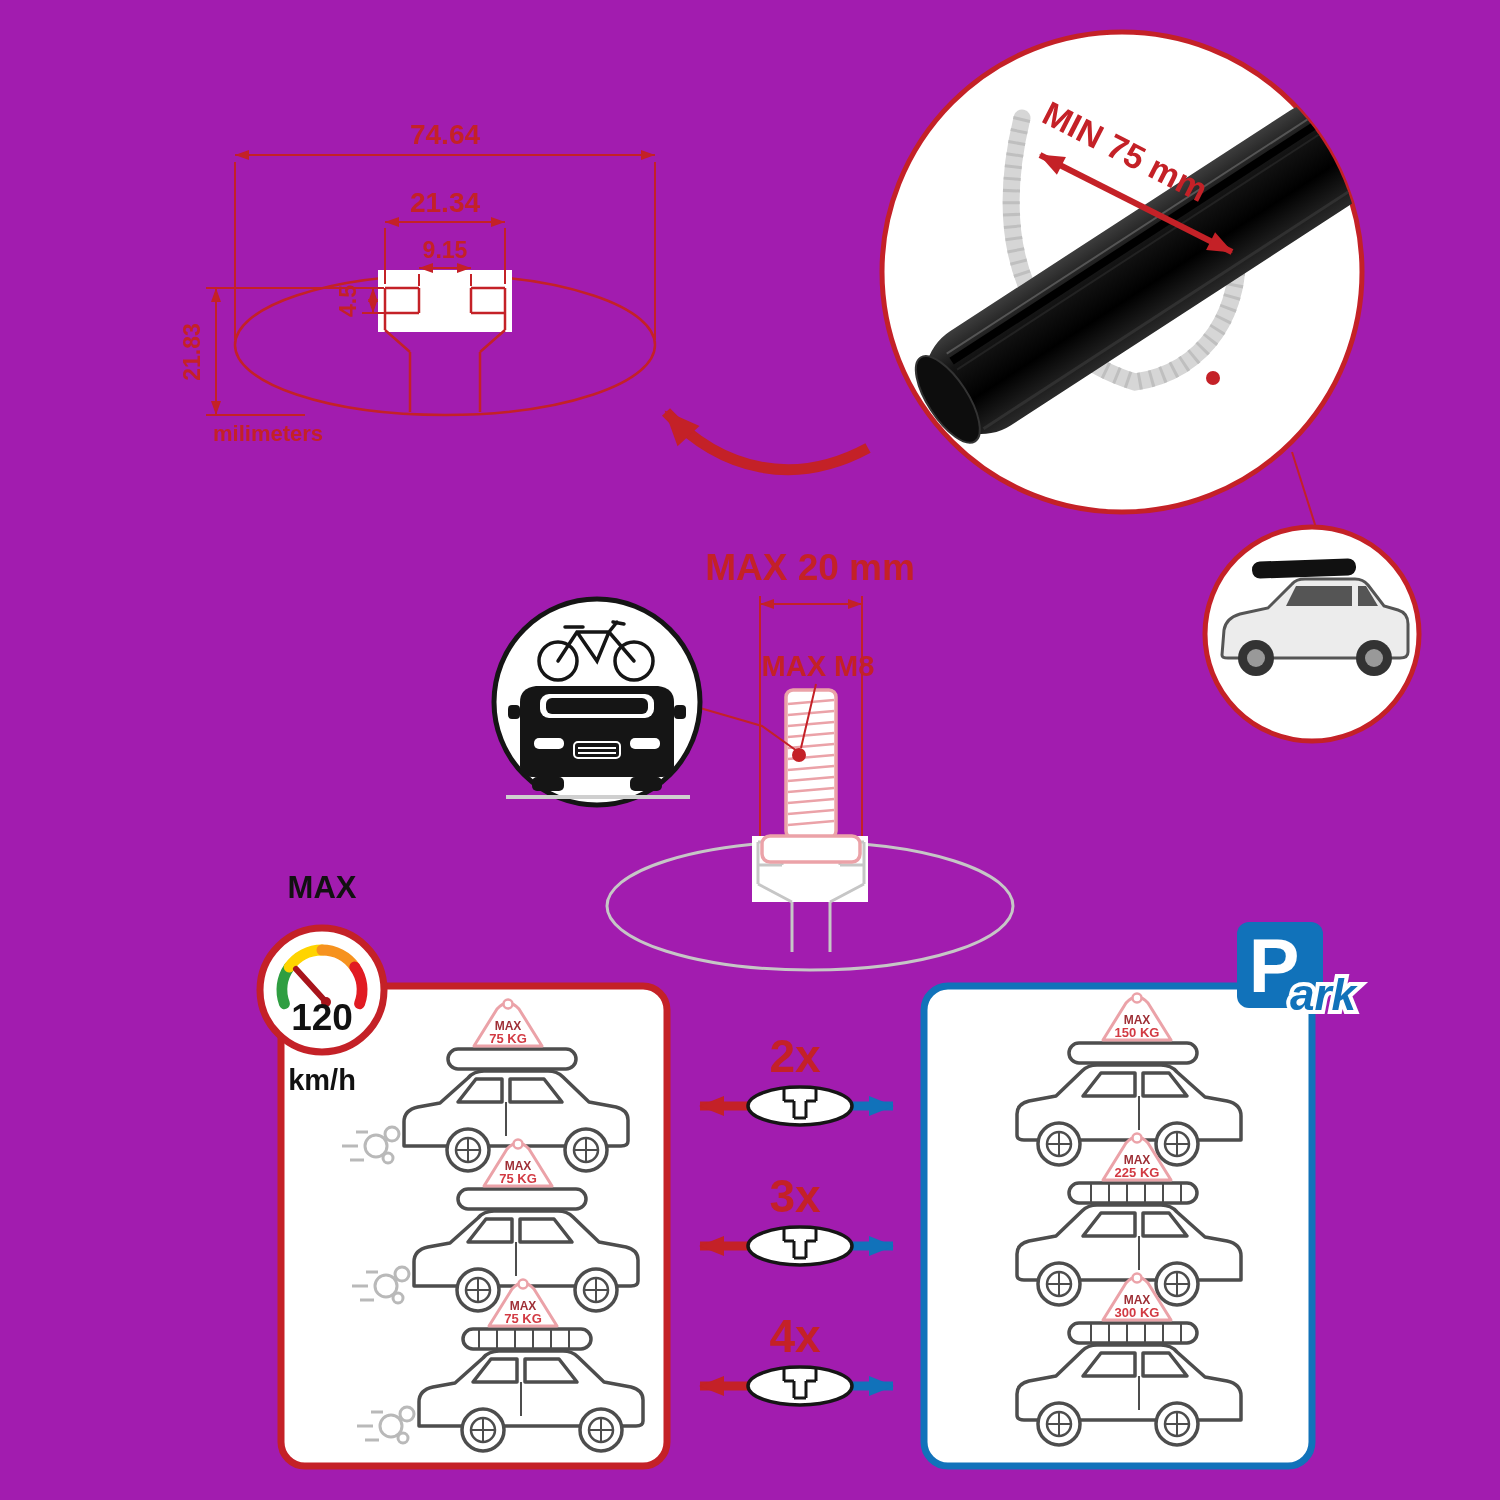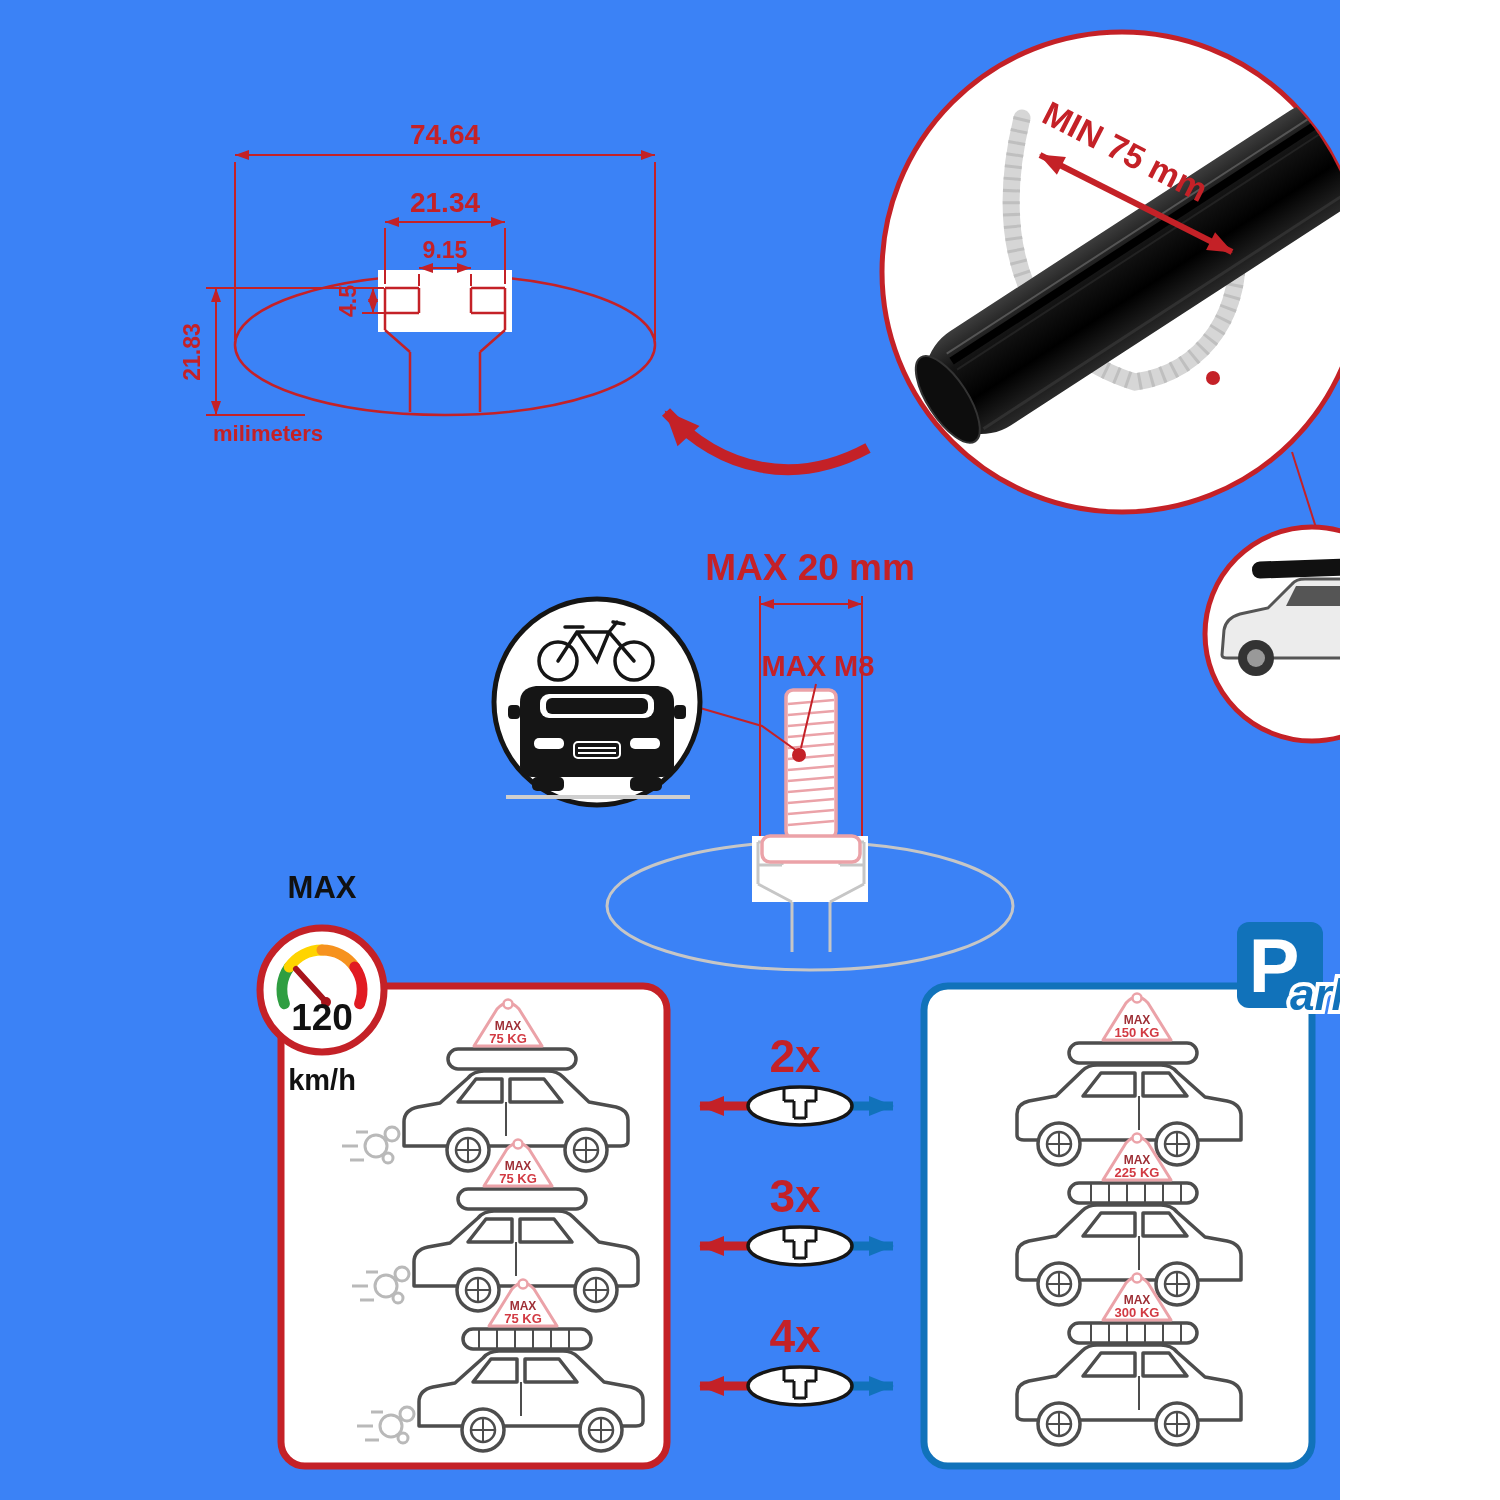--- a/index.html
+++ b/index.html
@@ -1,16 +1,16 @@
 <!DOCTYPE html>
 <html><head>
 <meta charset="utf-8">
 <style>
   html,body{margin:0;padding:0;background:#ffffff;}
-  #stage{position:relative;width:1340px;height:1500px;background:#3b82f6;overflow:hidden;}
+  #stage{position:relative;width:1500px;height:1500px;background:#a21caf;overflow:hidden;}
   svg{font-family:"Liberation Sans", sans-serif;}
   .dim{fill:#c42127;font-size:28px;font-weight:bold;text-anchor:middle;}
   .dim-v{font-size:23px;}
   .unit-label{fill:#c42127;font-size:22px;font-weight:bold;text-anchor:start;}
   .red-xl{fill:#c42127;font-size:37px;font-weight:bold;text-anchor:middle;}
   .red-lg{fill:#c42127;font-size:34px;font-weight:bold;text-anchor:middle;}
   .red-md{fill:#c42127;font-size:29px;font-weight:bold;text-anchor:middle;}
   .blk-30{fill:#111;font-size:31px;font-weight:bold;text-anchor:middle;}
   .blk-36{fill:#111;font-size:37px;font-weight:bold;text-anchor:middle;}
   .blk-28{fill:#111;font-size:29px;font-weight:bold;text-anchor:middle;}

